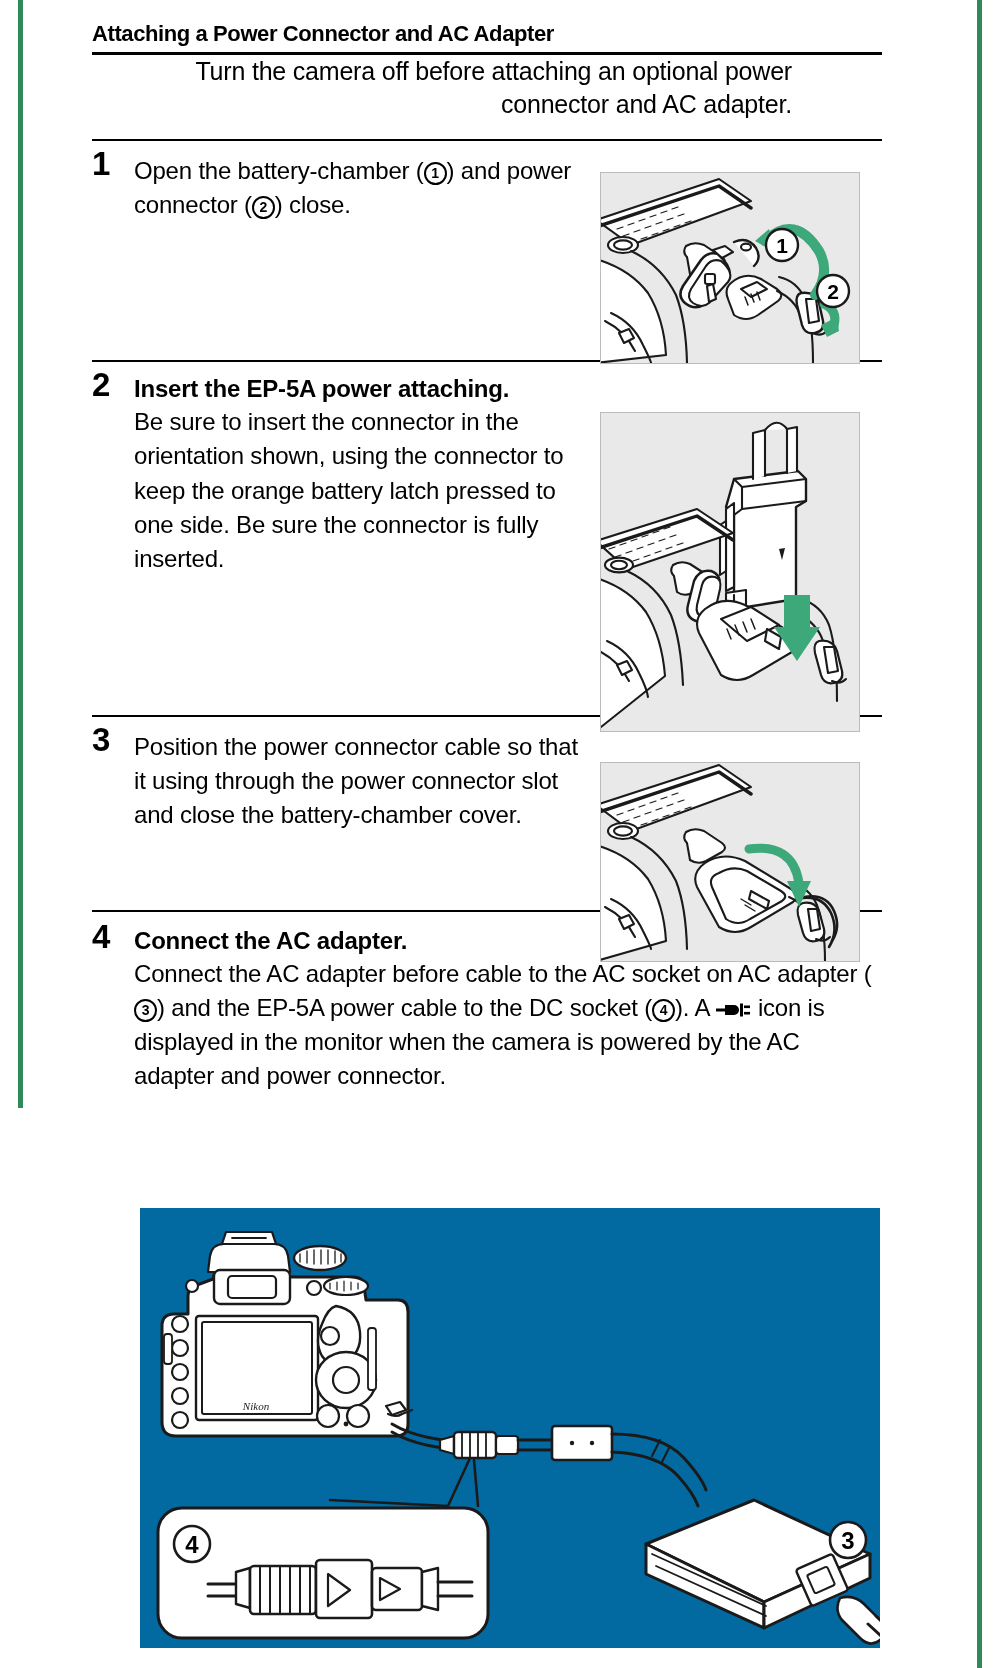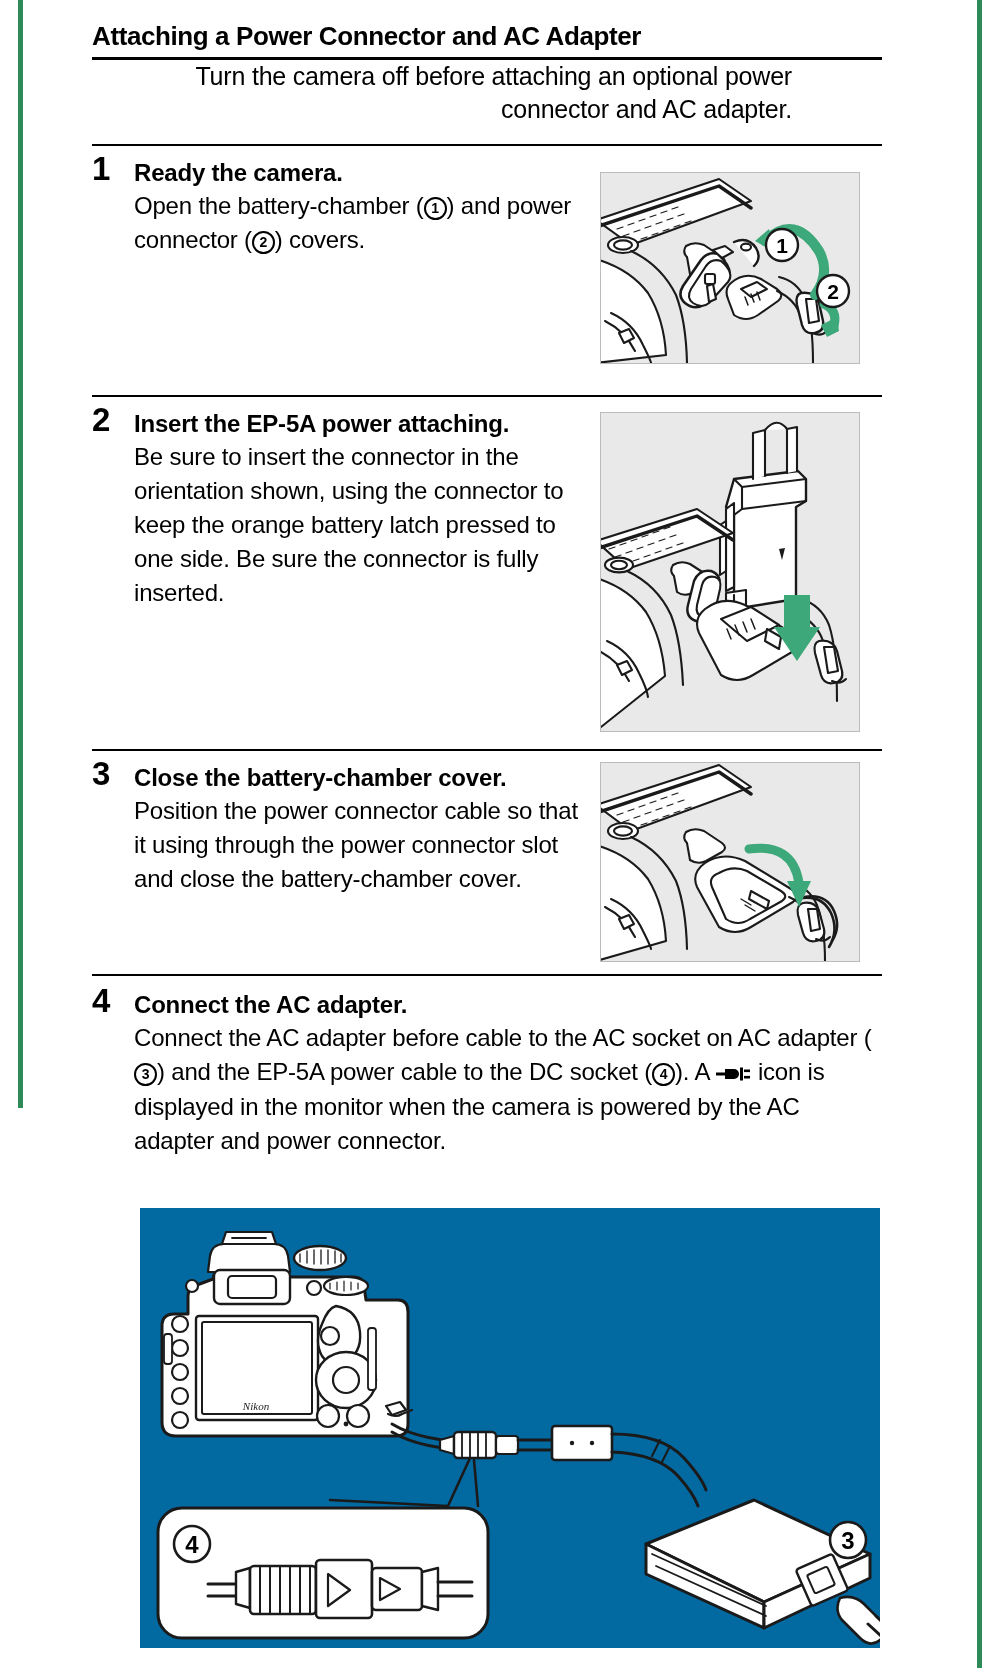--- a/index.html
+++ b/index.html
@@ -12,21 +12,21 @@
 
   
   .edge{position:absolute;width:5px;background:#2e8b57;}
   .edge.left{left:18px;top:0;height:1108px;}
   .edge.right{right:18px;top:0;height:1668px;}
 
   .content{position:absolute;left:92px;top:0;width:790px;}
 
   
   .title{
-    font-size:26px;font-weight:bold;letter-spacing:-0.4px;
+    font-size:22px;font-weight:bold;letter-spacing:-0.4px;
     padding:22px 0 6px 0;line-height:1.1;
     border-bottom:3px solid #000;display:block;
   }
   .intro{
     font-size:25px;line-height:1.32;margin-top:0;letter-spacing:-0.2px;
     width:700px;
     text-align:right;
   }
 
   
@@ -66,39 +66,37 @@
 
   <div class="content">
 
     <div class="title">Attaching a Power Connector and AC Adapter</div>
     <div class="intro">Turn the camera off before attaching an optional power connector and AC adapter.</div>
 
     <div class="rule"></div>
     <div class="step" style="margin-top:10px;">
       <div class="step-num">1</div>
       <div class="step-body">
-        <div class="step-head">Ready the camera.</div>
-        <div class="step-text narrow"><span>Open the battery-chamber (</span><span class="circ">1</span><span>) and power connector (</span><span class="circ">2</span><span>) covers.</span></div>
+        <div class="step-text narrow"><span>Open the battery-chamber (</span><span class="circ">1</span><span>) and power connector (</span><span class="circ">2</span><span>) close.</span></div>
       </div>
     </div>
 
     <div class="rule" style="margin-top:138px;"></div>
     <div class="step" style="margin-top:10px;">
       <div class="step-num">2</div>
       <div class="step-body">
         <div class="step-head">Insert the EP-5A power attaching.</div>
         <div class="step-text narrow">Be sure to insert the connector in the orientation shown, using the connector to keep the orange battery latch pressed to one side.  Be sure the connector is fully inserted.</div>
       </div>
     </div>
 
     <div class="rule" style="margin-top:139px;"></div>
     <div class="step" style="margin-top:10px;">
       <div class="step-num">3</div>
       <div class="step-body">
-        <div class="step-head">Close the battery-chamber cover.</div>
         <div class="step-text narrow">Position the power connector cable so that it using through the power connector slot and close the battery-chamber cover.</div>
       </div>
     </div>
 
     <div class="rule" style="margin-top:78px;"></div>
     <div class="step" style="margin-top:12px;">
       <div class="step-num">4</div>
       <div class="step-body">
         <div class="step-head">Connect the AC adapter.</div>
         <div class="step-text wide"><span>Connect the AC adapter before cable to the AC socket on AC adapter (</span><span class="circ">3</span><span>) and the EP-5A power cable to the DC socket (</span><span class="circ">4</span><span>). A </span><span class="plug-glyph"><svg viewBox="0 0 34 16" width="34" height="16">

